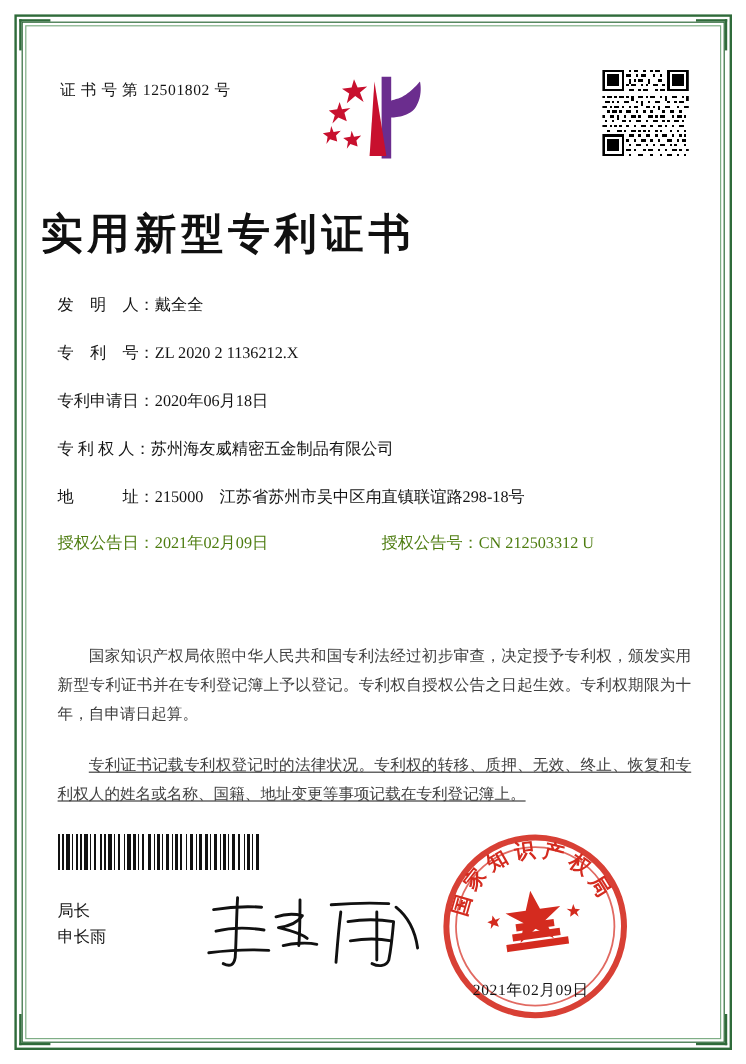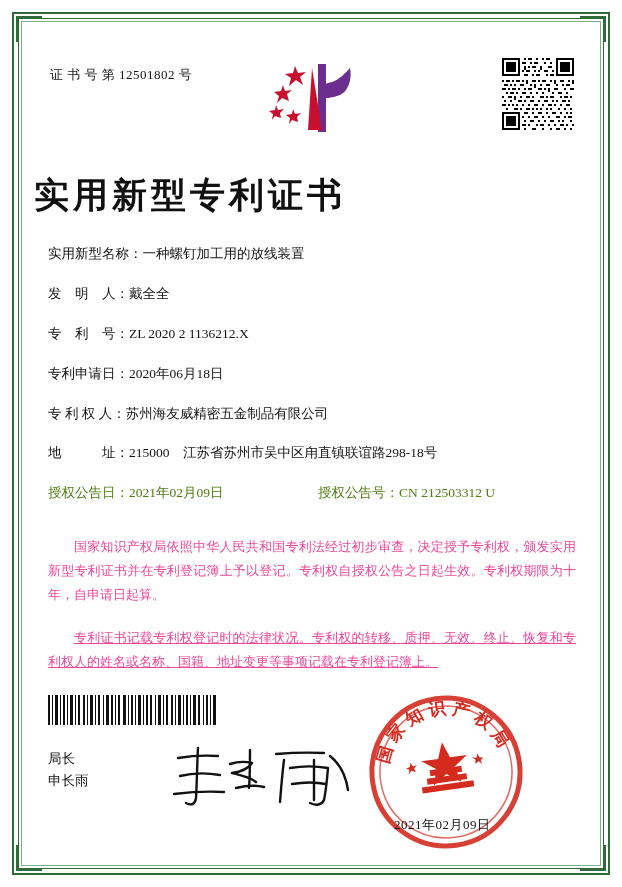--- a/index.html
+++ b/index.html
@@ -139,21 +139,21 @@
   .row-two .left { display: inline-block; width: 270px; }
   .row-two .right { display: inline-block; }
 
   .para {
     position: absolute;
     left: 14px;
     width: 528px;
     font-size: 13px;
     line-height: 1.85;
     text-align: justify;
-    color: #ec4899;
+    color: #404040;
   }
   .para-1 { top: 505px; }
   .para-2 { top: 596px; text-decoration: underline; }
   .indent { text-indent: 2em; display: block; }
 
   
   .barcode {
     position: absolute;
     left: 14px;
     top: 665px;
@@ -408,23 +408,20 @@
             <rect x="31" y="35" width="1" height="1"></rect>
           <rect x="34" y="35" width="1" height="1"></rect>
         </g>
       </svg>
     </div>
 
     <div class="title">实用新型专利证书</div>
 
     <div class="fields">
       <div class="field">
-        <span class="lbl">实用新型名称：</span><span class="val">一种螺钉加工用的放线装置</span>
-      </div>
-      <div class="field">
         <span class="lbl">发　明　人：</span><span class="val">戴全全</span>
       </div>
       <div class="field">
         <span class="lbl">专　利　号：</span><span class="val">ZL 2020 2 1136212.X</span>
       </div>
       <div class="field">
         <span class="lbl">专利申请日：</span><span class="val">2020年06月18日</span>
       </div>
       <div class="field">
         <span class="lbl">专 利 权 人：</span><span class="val">苏州海友威精密五金制品有限公司</span>

